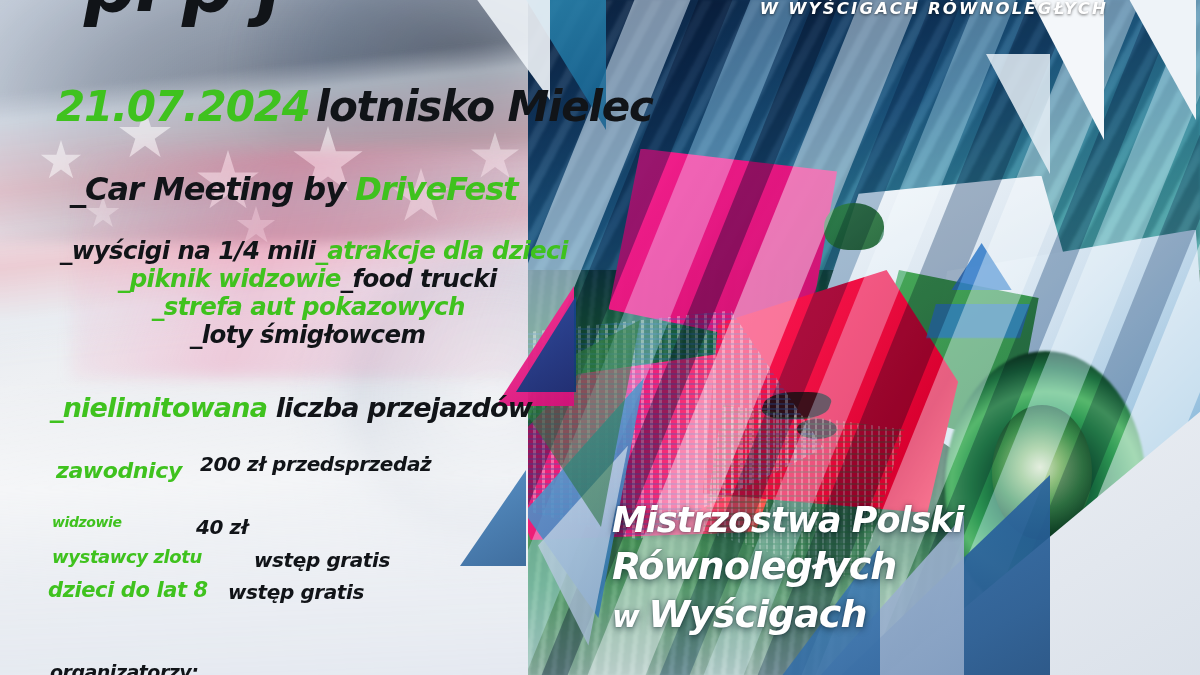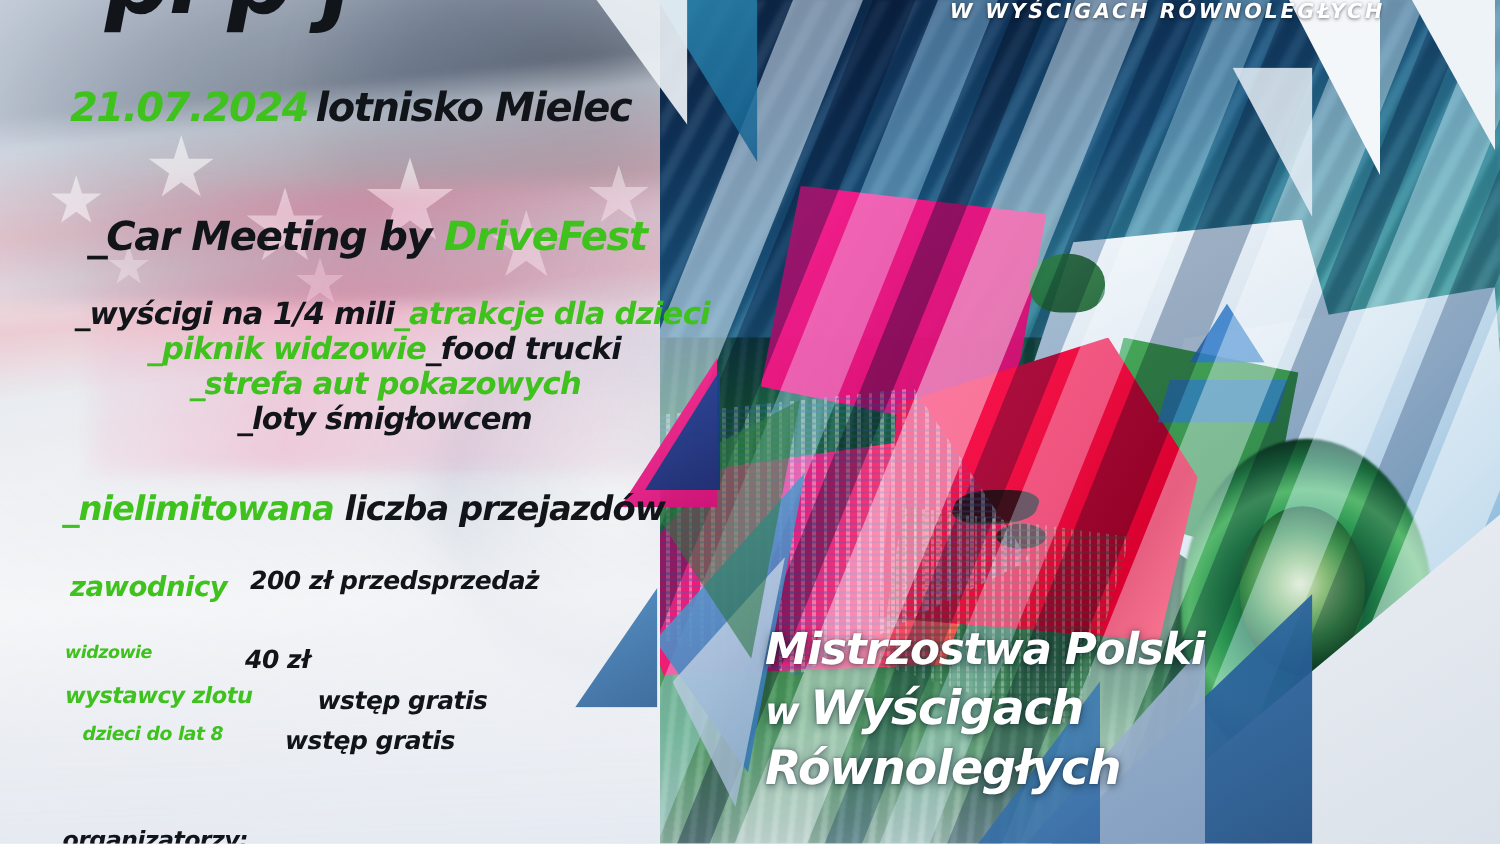--- a/index.html
+++ b/index.html
@@ -240,21 +240,21 @@
 
   #hdr-top-right {
     right:92px; top:-1px; font-size:16.5px; letter-spacing:2.2px;
     font-weight:700; color:#fff;
     text-shadow:0 1px 3px rgba(0,0,0,.55);
   }
   #hdr-cut {
     left:84px; top:-58px; font-size:74px; color:#111418; letter-spacing:-2px;
   }
 
-  #date-line { left:56px; top:67px; font-size:32px; letter-spacing:-1.2px; }
+  #date-line { left:56px; top:82px; font-size:42px; letter-spacing:-1.2px; }
   #date-line .grn { margin-right:6px; }
 
   #meeting-line { left:70px; top:170px; font-size:32px; letter-spacing:-1px; }
 
   .feat { font-size:24.5px; letter-spacing:-.6px; }
   #feat1 { left:60px; top:236px; }
   #feat2 { left:118px; top:264px; }
   #feat3 { left:152px; top:292px; }
   #feat4 { left:190px; top:320px; }
 
@@ -264,21 +264,21 @@
   #pr-comp-label { left:56px; top:458px; font-size:22px; }
   #pr-comp-v1 { left:200px; top:452px; }
   #pr-comp-v2 { left:200px; top:478px; }
 
   #pr-spec-label { left:52px; top:514px; font-size:14px; }
   #pr-spec-v { left:196px; top:515px; }
 
   #pr-exh-label { left:52px; top:546px; font-size:18px; }
   #pr-exh-v { left:254px; top:548px; }
 
-  #pr-kid-label { left:66px; top:578px; font-size:15px;font-style:italic; }
+  #pr-kid-label { left:48px; top:578px; font-size:21px;font-style:italic; }
   #pr-kid-v { left:228px; top:580px; }
 
   #organizers { left:50px; top:661px; font-size:19px; }
 
   
   #champ { position:absolute; left:612px; top:500px; }
   #champ div { font-family:"DejaVu Sans", sans-serif; font-weight:700;
     font-style:italic; color:#fff; letter-spacing:-1px;
     text-shadow:0 2px 7px rgba(4,22,34,.55), 0 0 2px rgba(4,22,34,.4); }
   #champ-l1 { font-size:35px; }
@@ -435,19 +435,19 @@
   <div class="txt grn price-row" id="pr-exh-label">wystawcy zlotu</div>
   <div class="txt blk price-row" id="pr-exh-v">wstęp gratis</div>
 
   <div class="txt grn price-row" id="pr-kid-label">dzieci do lat 8</div>
   <div class="txt blk price-row" id="pr-kid-v">wstęp gratis</div>
 
   <div class="txt blk" id="organizers">organizatorzy:</div>
 
   <div id="champ">
     <div id="champ-l1">Mistrzostwa Polski</div>
+    <div id="champ-l3">Równoległych</div>
     <div id="champ-l2">
       <span class="small">w </span><span>Wyścigach</span>
     </div>
-    <div id="champ-l3">Równoległych</div>
   </div>
 
 </div>
 
 </body></html>

